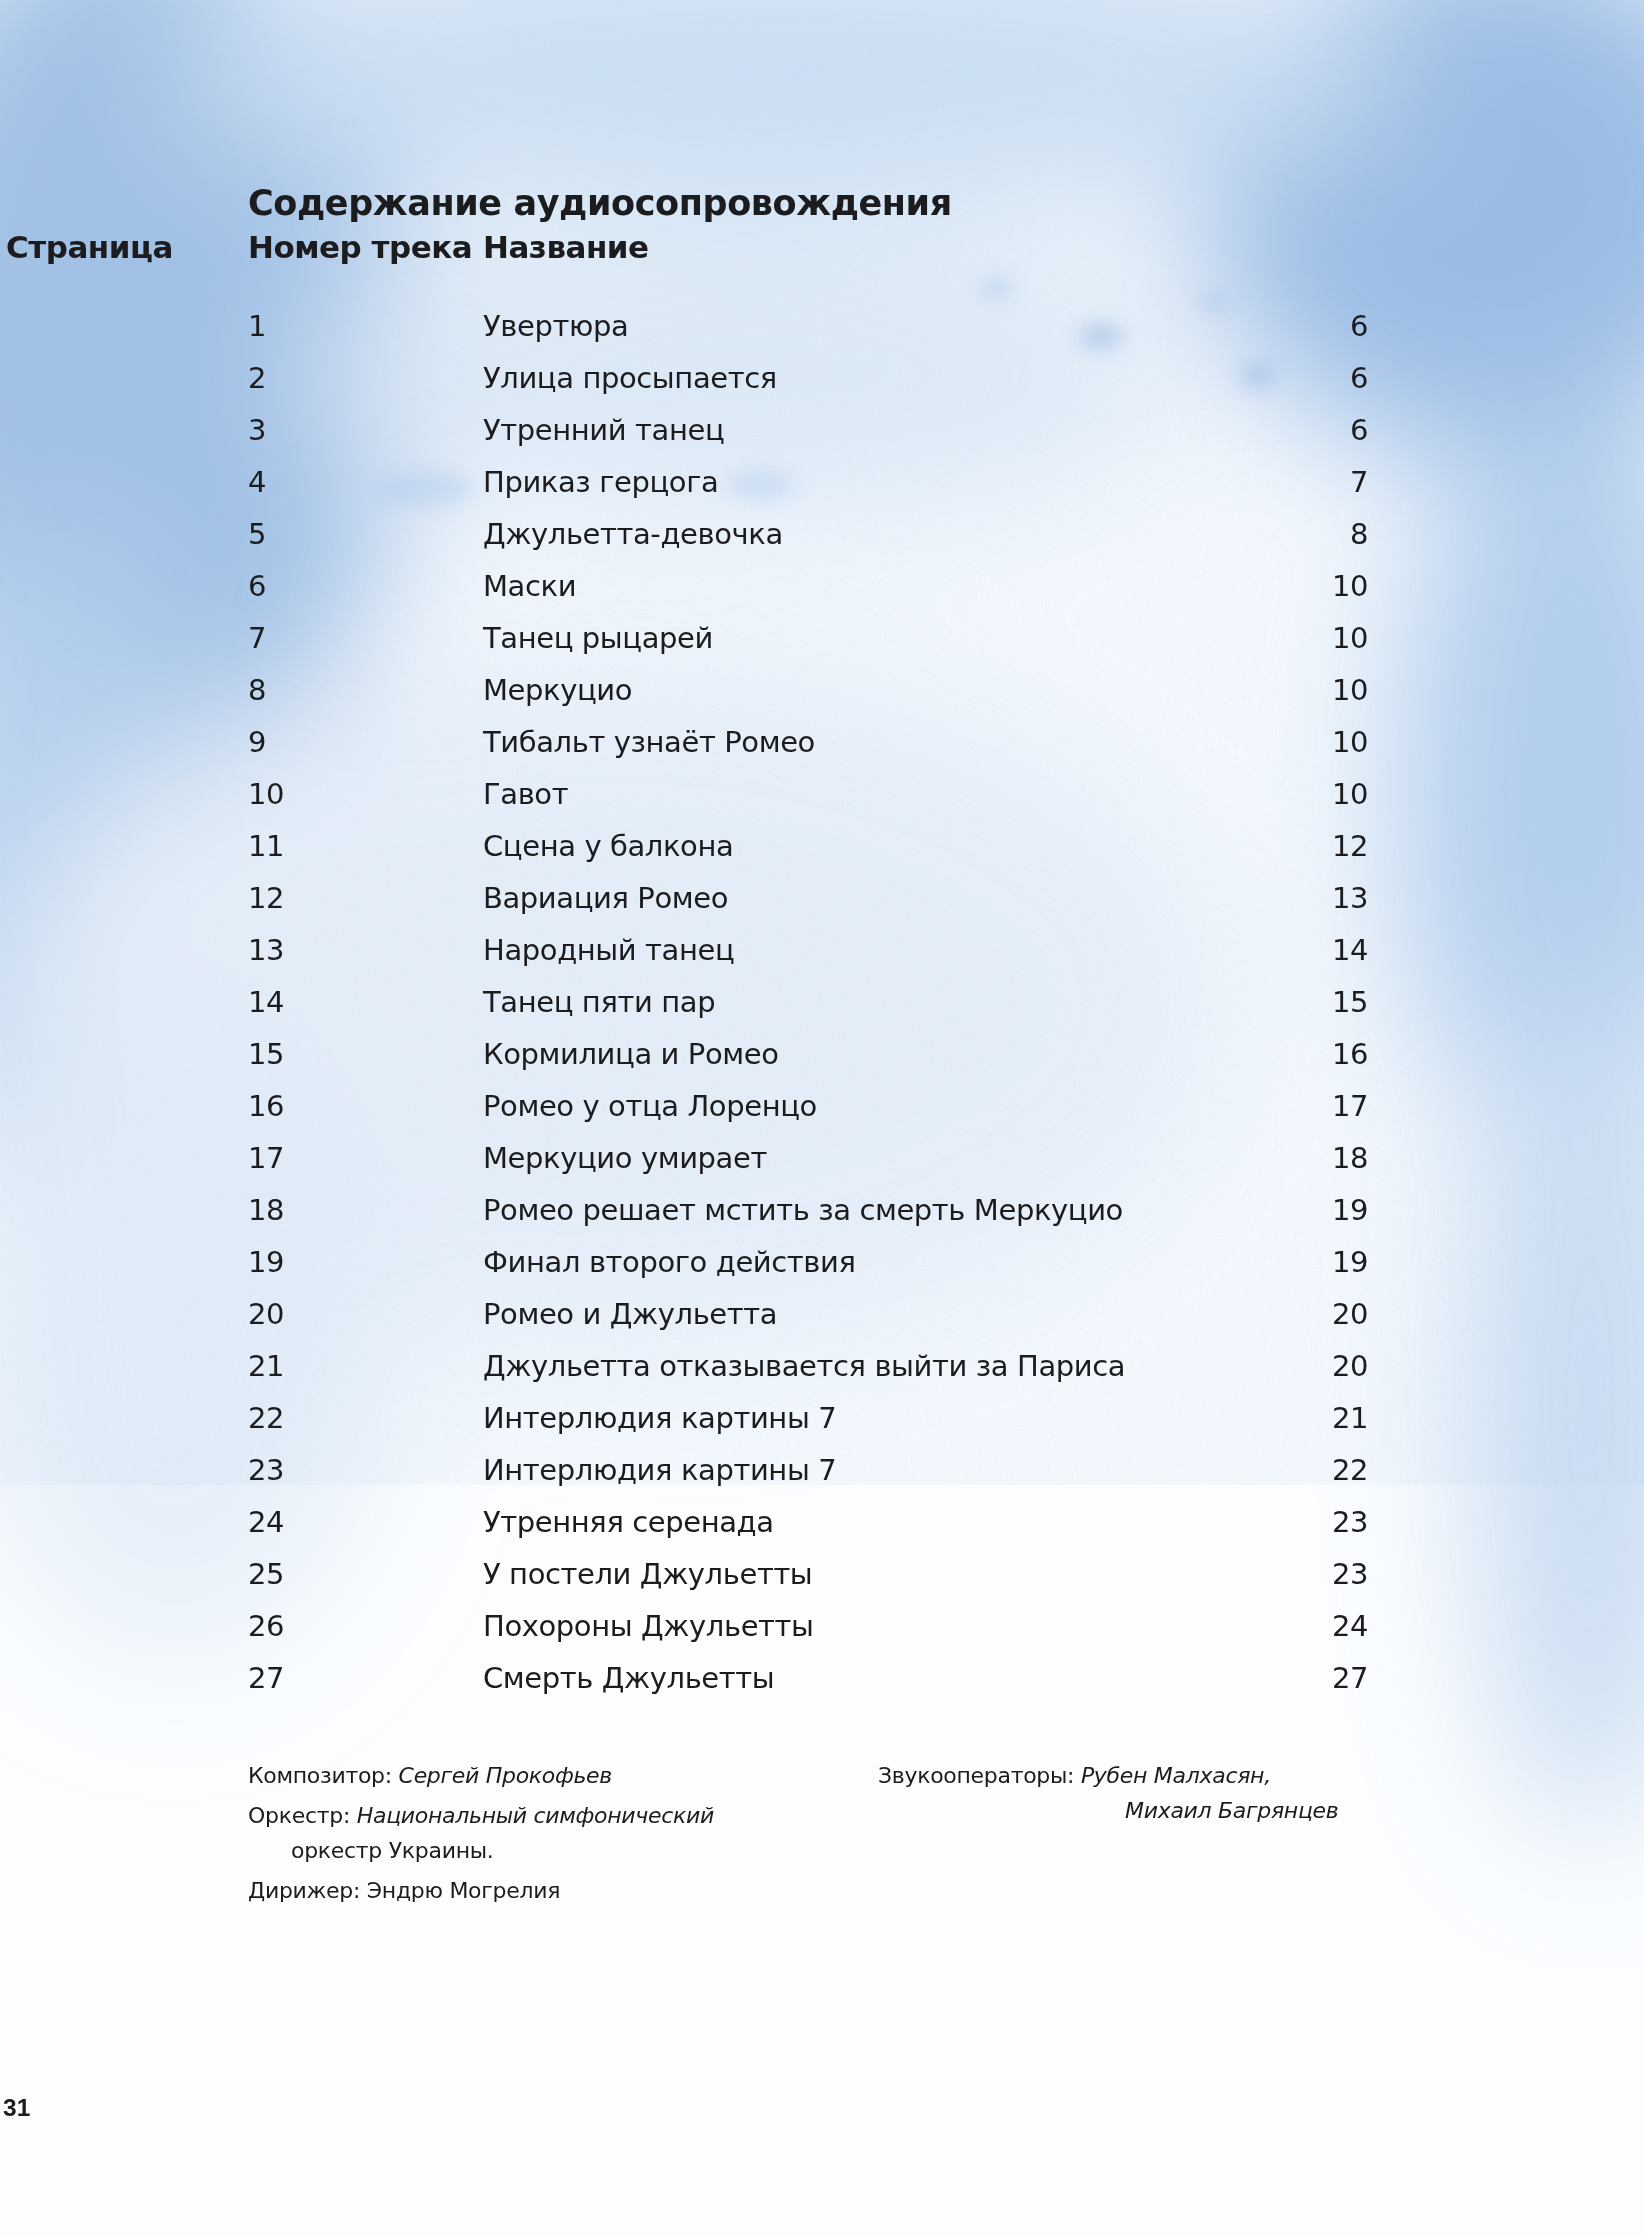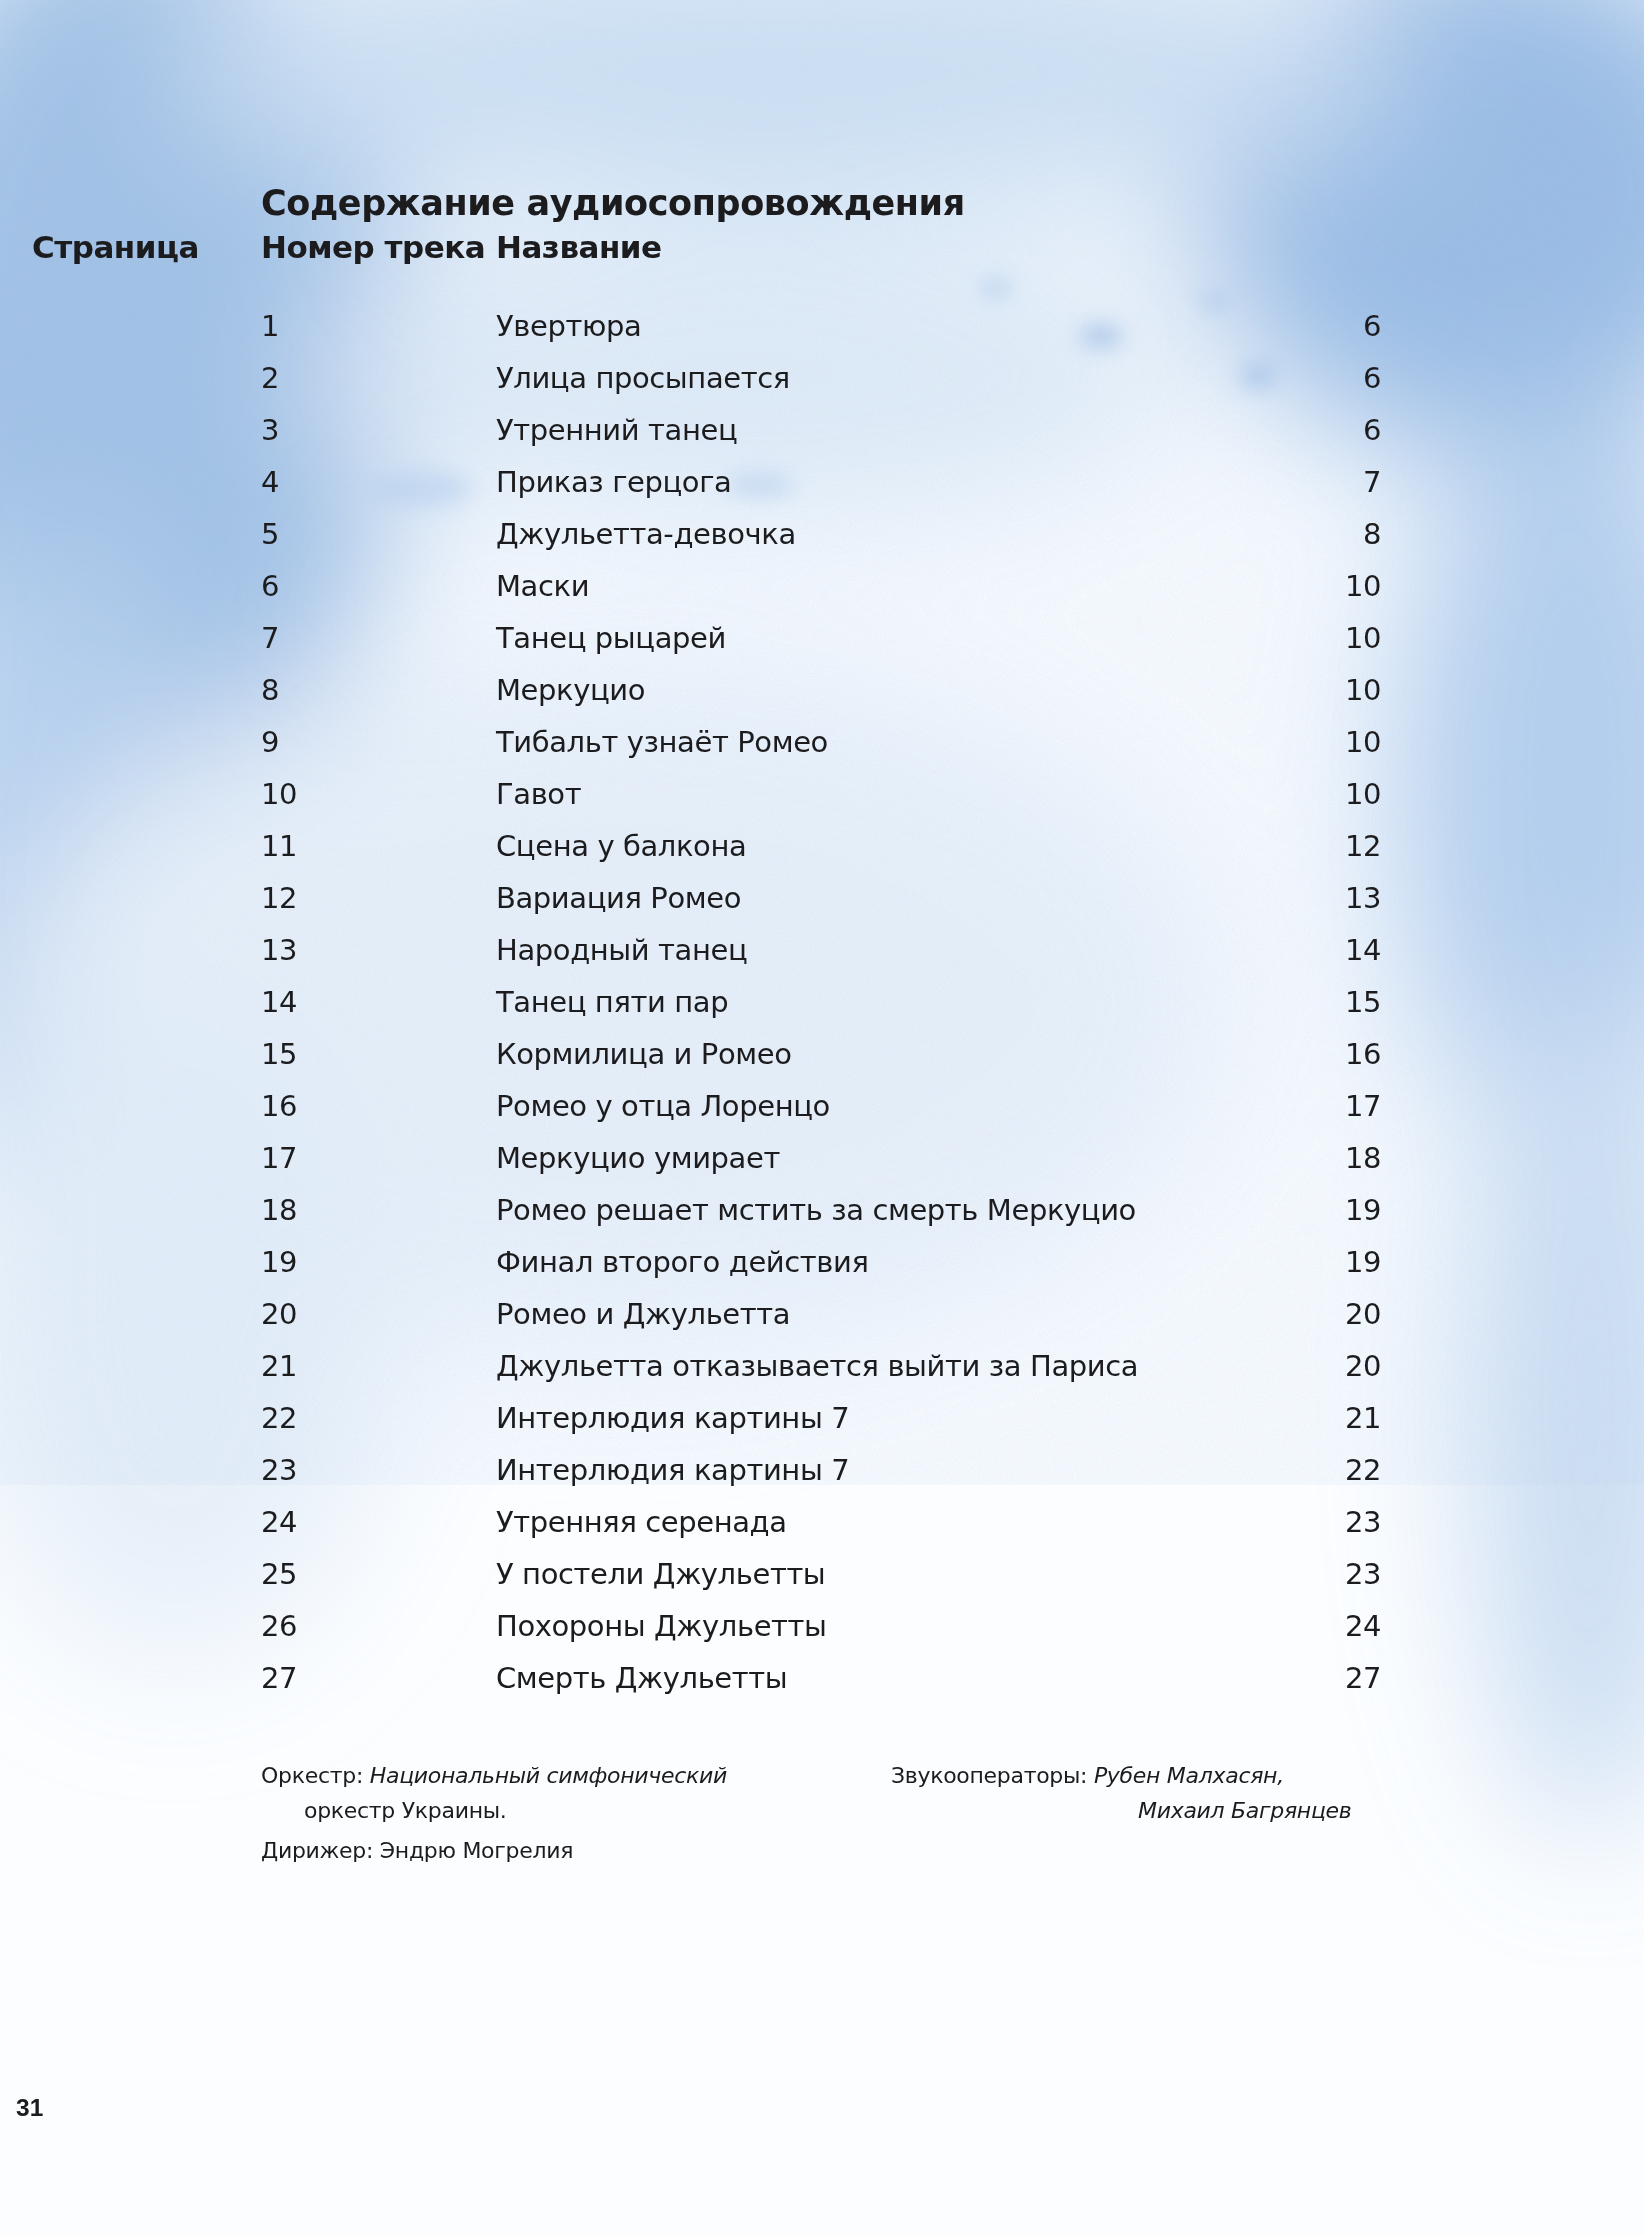--- a/index.html
+++ b/index.html
@@ -3,21 +3,21 @@
 <meta charset="utf-8">
 <style>
   html, body { margin: 0; padding: 0; }
   body {
     width: 1645px; height: 2236px; position: relative; overflow: hidden;
     background: #fbfdff;
     font-family: "DejaVu Sans", "Liberation Sans", sans-serif;
     color: #1c1c1e;
   }
   .wash { position: absolute; inset: 0; pointer-events: none; }
-  .page { position: absolute; left: 16px; top: 0; width: 1403px; height: 2236px; }
+  .page { position: absolute; left: 3px; top: 0; width: 1403px; height: 2236px; }
   .title {
     position: absolute; left: 245px; top: 183px;
     font-size: 35px; font-weight: bold; letter-spacing: -0.4px;
   }
   .hdr {
     position: absolute; top: 229px; font-size: 31px; font-weight: bold;
     letter-spacing: -0.5px;
   }
   .hdr.num { left: 245px; }
   .hdr.name { left: 480px; }
@@ -220,20 +220,21 @@
         <span class="p">24</span>
       </div>
     <div class="row">
         <span class="n">27</span>
         <span class="t">Смерть Джульетты</span>
         <span class="p">27</span>
       </div>
   </div>
 
   <div class="credits left">
+    <div class="line"><span>Композитор:</span> <span class="val">Сергей Прокофьев</span></div>
     <div class="line"><span>Оркестр:</span> <span class="val">Национальный симфонический</span></div>
     <div class="line cont">оркестр Украины.</div>
     <div class="line"><span>Дирижер:</span> <span>Эндрю Могрелия</span></div>
   </div>
 
   <div class="credits right">
     <div class="line"><span>Звукооператоры:</span> <span class="val">Рубен Малхасян,</span></div>
     <div class="line indent cont">Михаил Багрянцев</div>
   </div>
 

